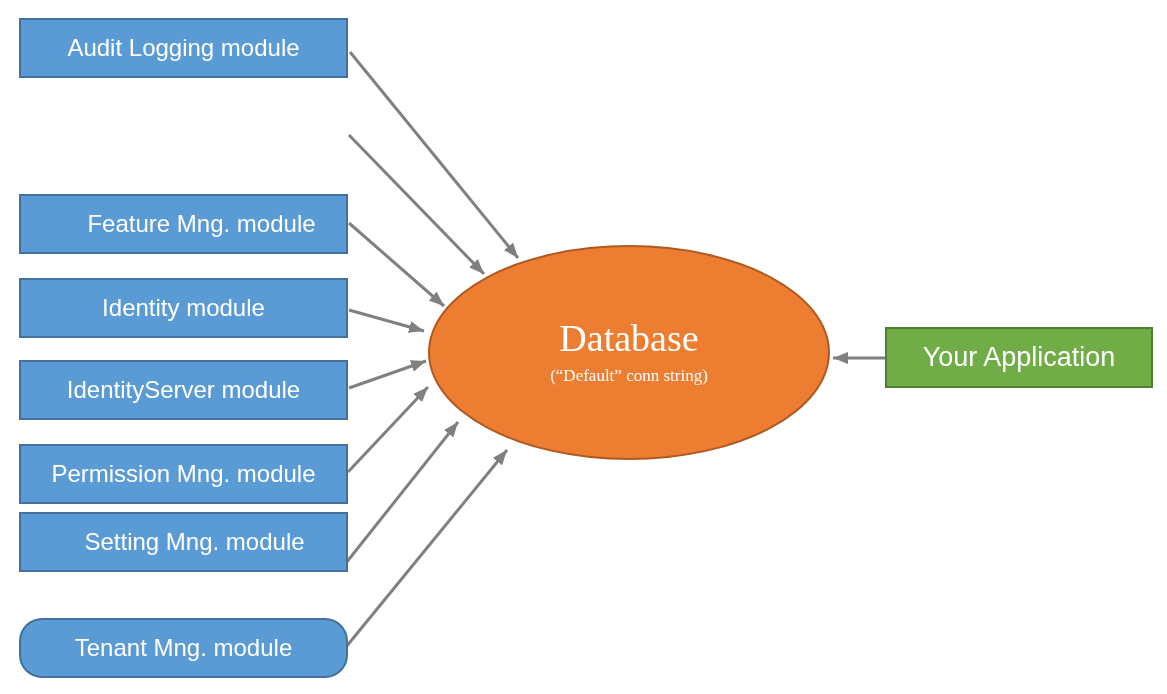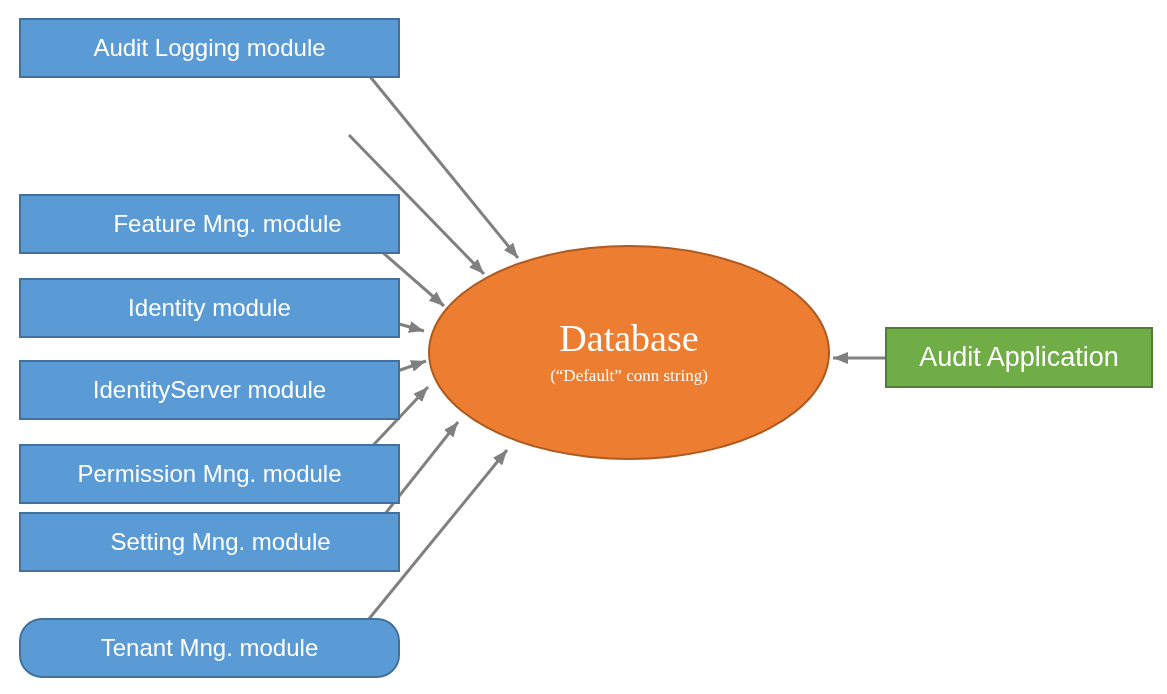--- a/index.html
+++ b/index.html
@@ -26,21 +26,21 @@
     stroke: var(--arrow, #808080);
     stroke-width: 3;
     fill: none;
   }
   .arrow-head {
     fill: var(--arrow, #808080);
   }
   .module-box {
     position: absolute;
     left: 19px;
-    width: 381px;
+    width: 329px;
     height: 60px;
     background: var(--module-fill, #5B9BD5);
     border: 2px solid var(--module-border, #41719C);
     box-sizing: border-box;
     display: flex;
     align-items: center;
     justify-content: center;
     color: var(--text, #FFFFFF);
     font-size: 24px;
     white-space: nowrap;
@@ -131,16 +131,16 @@
   <div class="module-box" style="top: 618px; border-radius: 23px;">
     <span>Tenant Mng. module</span>
   </div>
 
   <div class="database-ellipse">
     <div class="database-title">Database</div>
     <div class="database-subtitle">(“Default” conn string)</div>
   </div>
 
   <div class="application-box">
-    <span>Audit Application</span>
+    <span>Your Application</span>
   </div>
 
 </div>
 
 </body></html>

